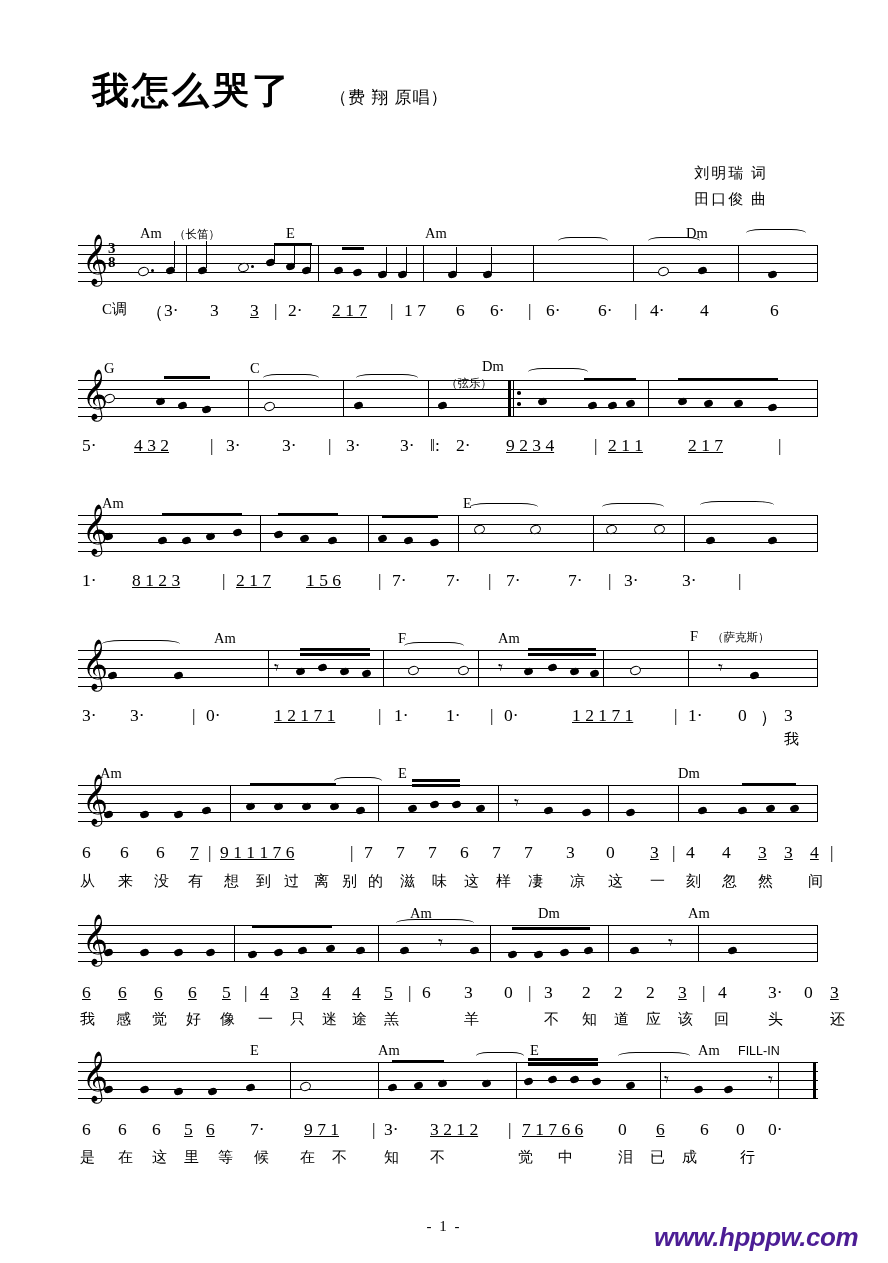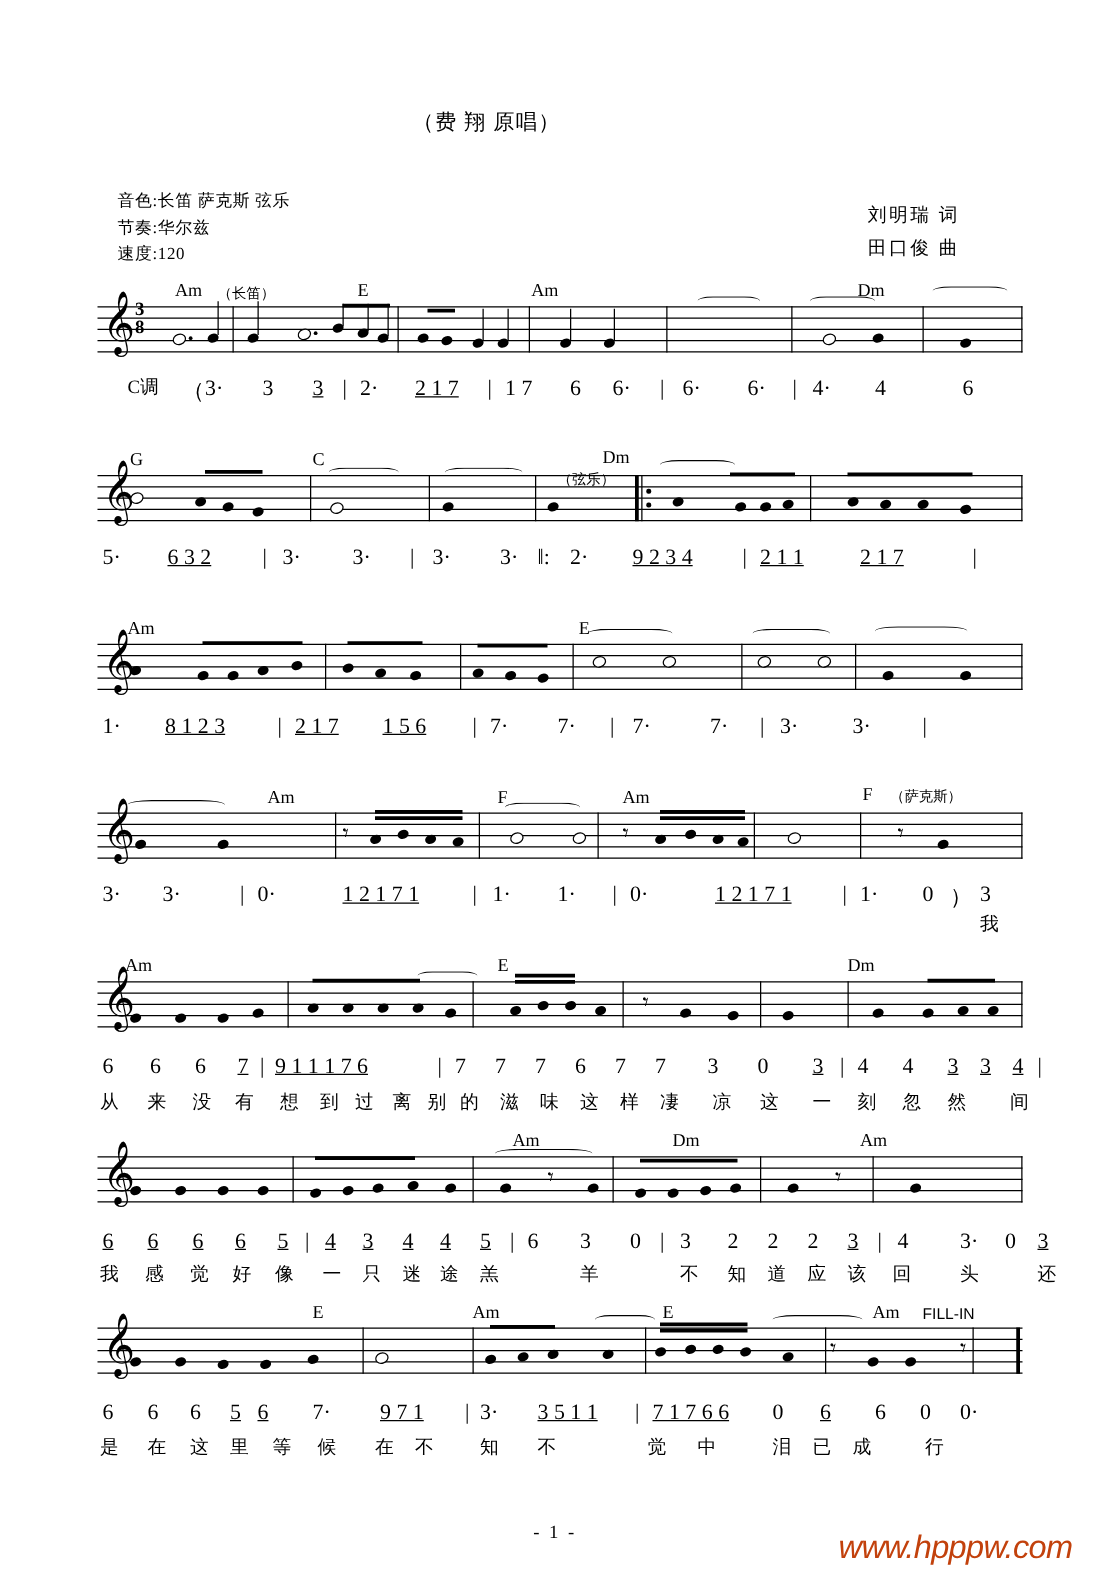--- a/index.html
+++ b/index.html
@@ -44,36 +44,32 @@
   .rest{position:absolute;font-size:19px;line-height:19px;font-family:"DejaVu Serif",serif;}
   .slurline{position:absolute;height:7px;border-top:1.4px solid #000;border-radius:50%/100%;}
 
   
   .numrow{position:absolute;left:78px;width:760px;font-size:17.5px;letter-spacing:0px;font-family:"Liberation Serif",serif;}
   .numrow span.cell{position:absolute;white-space:nowrap;}
   .lyrics{position:absolute;left:78px;width:760px;font-size:15px;font-family:"Liberation Serif",serif;}
   .lyrics span{position:absolute;white-space:nowrap;}
 
   .pagenum{position:absolute;left:0;top:1218px;width:888px;text-align:center;font-size:15px;letter-spacing:2px;}
-  .watermark{position:absolute;right:30px;top:1222px;font-size:26px;font-weight:normal;font-style:italic;color:#c2410c;font-family:"Liberation Sans",sans-serif;letter-spacing:-0.5px;}
+  .watermark{position:absolute;right:30px;top:1222px;font-size:26px;font-weight:bold;font-style:italic;color:#4c1d95;font-family:"Liberation Sans",sans-serif;letter-spacing:-0.5px;}
   .fillin{position:absolute;font-size:12.5px;font-family:"Liberation Sans",sans-serif;}
   .instr{position:absolute;font-size:11.5px;}
 </style>
 </head>
 <body>
 
 <div class="page">
 
+  <div class="title">我怎么哭了</div>
   <div class="title-sub">（费    翔 原唱）</div>
 
-  <div class="meta">
-    <div>音色:长笛 萨克斯 弦乐</div>
-    <div>节奏:华尔兹</div>
-    <div>速度:120</div>
-  </div>
 
   <div class="credit">
     <div>刘明瑞 词</div>
     <div>田口俊 曲</div>
   </div>
 
   <div class="system" style="top:245px;">
     <div class="staff">
       <div class="ln"></div>
         <div class="ln"></div>
@@ -197,21 +193,21 @@
     <div class="nh" style="left:656px;top:20px;"></div>
     <div class="nh" style="left:690px;top:24px;"></div>
     <div class="beam" style="left:600px;top:-2px;width:100px;"></div>
     <div class="slurline" style="left:185px;top:-6px;width:56px;"></div>
     <div class="slurline" style="left:278px;top:-6px;width:62px;"></div>
     <div class="slurline" style="left:450px;top:-12px;width:60px;"></div>
   </div>
 
   <div class="numrow" style="top:435px;">
     <span class="cell" style="left:4px;">5·</span>
-    <span class="cell" style="left:56px;text-decoration:underline;">6 3 2</span>
+    <span class="cell" style="left:56px;text-decoration:underline;">4 3 2</span>
     <span class="cell" style="left:132px;">|</span>
     <span class="cell" style="left:148px;">3·</span>
     <span class="cell" style="left:204px;">3·</span>
     <span class="cell" style="left:250px;">|</span>
     <span class="cell" style="left:268px;">3·</span>
     <span class="cell" style="left:322px;">3·</span>
     <span class="cell" style="left:352px;">‖:</span>
     <span class="cell" style="left:378px;">2·</span>
     <span class="cell" style="left:428px;text-decoration:underline;">9 2 3 4</span>
     <span class="cell" style="left:516px;">|</span>
@@ -594,21 +590,21 @@
   <div class="numrow" style="top:1119px;">
     <span class="cell" style="left:4px;">6</span>
     <span class="cell" style="left:40px;">6</span>
     <span class="cell" style="left:74px;">6</span>
     <span class="cell" style="left:106px;text-decoration:underline;">5</span>
     <span class="cell" style="left:128px;text-decoration:underline;">6</span>
     <span class="cell" style="left:172px;">7·</span>
     <span class="cell" style="left:226px;text-decoration:underline;">9 7 1</span>
     <span class="cell" style="left:294px;">|</span>
     <span class="cell" style="left:306px;">3·</span>
-    <span class="cell" style="left:352px;text-decoration:underline;">3 5 1 1</span>
+    <span class="cell" style="left:352px;text-decoration:underline;">3 2 1 2</span>
     <span class="cell" style="left:430px;">|</span>
     <span class="cell" style="left:444px;text-decoration:underline;">7 1 7 6 6</span>
     <span class="cell" style="left:540px;">0</span>
     <span class="cell" style="left:578px;text-decoration:underline;">6</span>
     <span class="cell" style="left:622px;">6</span>
     <span class="cell" style="left:658px;">0</span>
     <span class="cell" style="left:690px;">0·</span>
   </div>
   <div class="lyrics" style="top:1148px;">
     <span style="left:2px;">是</span>

